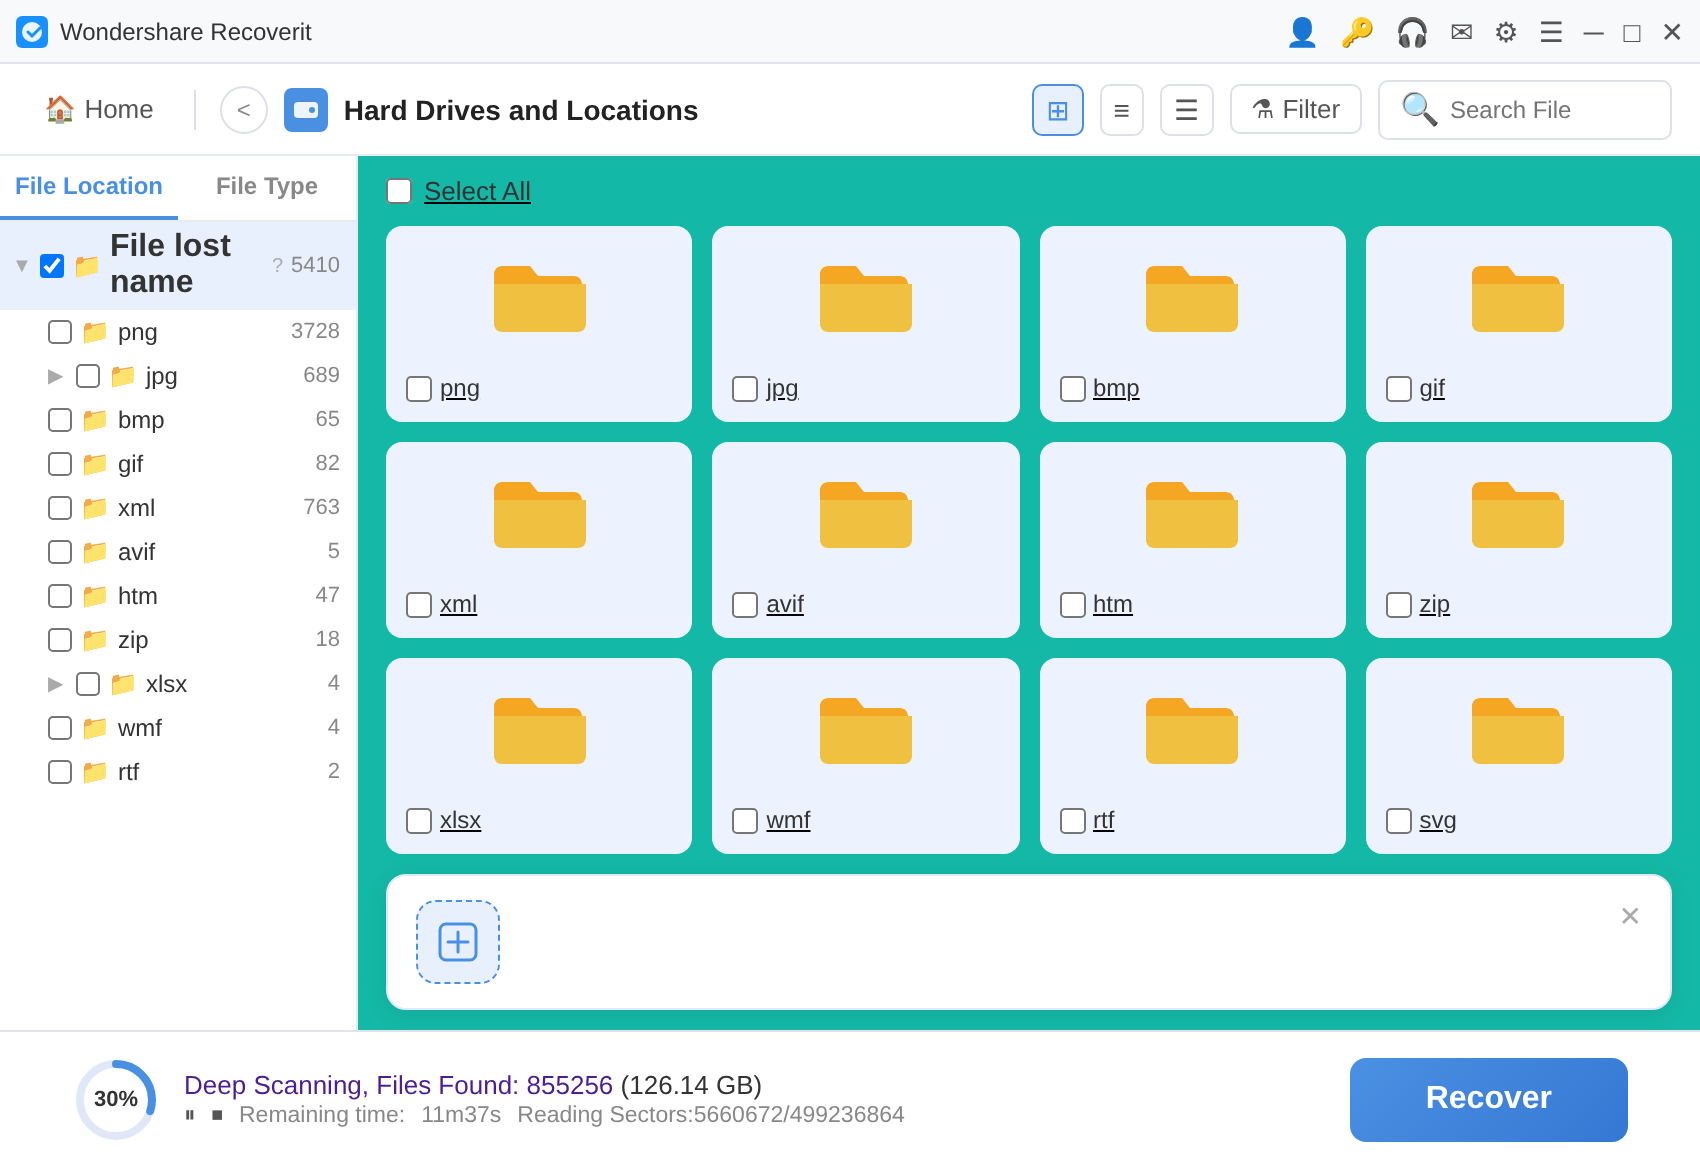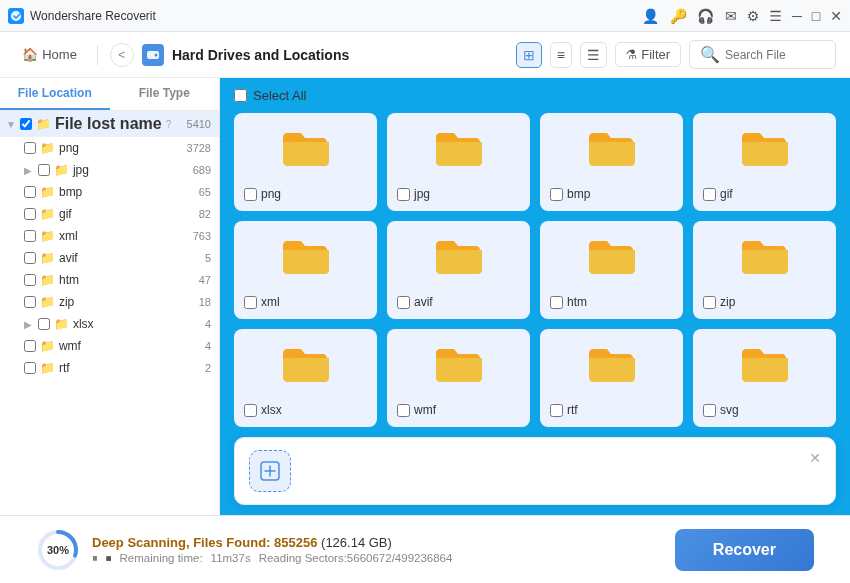--- a/index.html
+++ b/index.html
@@ -46,21 +46,21 @@
     .view-btn.active { background: #e8f0fe; border-color: #4a90e2; color: #4a90e2; }
     .filter-btn { display: flex; align-items: center; gap: 4px; padding: 4px 10px; border-radius: 5px; border: 1px solid #dde1e7; background: #fff; cursor: pointer; font-size: 13px; color: #555; }
     .search-box { display: flex; align-items: center; gap: 5px; padding: 4px 10px; border-radius: 5px; border: 1px solid #dde1e7; background: #fff; }
     .search-box input { border: none; outline: none; font-size: 12px; color: #888; width: 100px; background: transparent; }
 
     
     .main { display: flex; height: calc(583px - 32px - 46px - 68px); }
 
     
     .sidebar {
-      width: 220px;
+      width: 179px;
       background: #fff;
       border-right: 1px solid #e8ecf0;
       overflow-y: auto;
     }
     .sidebar-tabs { display: flex; border-bottom: 1px solid #e8ecf0; }
     .sidebar-tab {
       flex: 1; padding: 8px 0; text-align: center; font-size: 12px; font-weight: 600;
       cursor: pointer; border-bottom: 2px solid transparent; color: #888;
     }
     .sidebar-tab.active { color: #4a90e2; border-bottom-color: #4a90e2; }
@@ -70,24 +70,25 @@
       cursor: pointer; position: relative;
     }
     .sidebar-item.selected { background: #e8f0fe; }
     .sidebar-item .count { margin-left: auto; color: #888; font-size: 11px; }
     .sidebar-item .toggle { width: 10px; font-size: 10px; color: #aaa; flex-shrink: 0; }
     .sidebar-item-indent { padding-left: 24px; }
 
     
     .content {
       flex: 1;
-      background: #0ea5e9;
+      background: #14b8a6;
       overflow-y: auto;
       padding: 10px 14px;
       position: relative;
+      text-decoration: underline;
     }
     .select-all-row { display: flex; align-items: center; gap: 6px; margin-bottom: 10px; font-size: 13px; color: #333; }
     .grid { display: grid; grid-template-columns: repeat(4, 1fr); gap: 10px; }
     .grid-item {
       background: #edf2ff;
       border-radius: 8px;
       padding: 14px 10px 10px;
       display: flex; flex-direction: column; align-items: flex-start;
       cursor: pointer;
     }
@@ -119,21 +120,21 @@
       border-top: 1px solid #e0e4ea;
       display: flex; align-items: center;
       padding: 0 36px;
       gap: 12px;
     }
     .progress-ring { position: relative; width: 44px; height: 44px; flex-shrink: 0; }
     .progress-ring svg { transform: rotate(-90deg); }
     .progress-text { position: absolute; top: 50%; left: 50%; transform: translate(-50%, -50%); font-size: 11px; font-weight: 700; color: #333; }
     .footer-info { flex: 1; }
     .footer-main { font-size: 13px; color: #333; font-weight: 500; }
-    .footer-main span { color: #a16207; font-weight: 700; }
+    .footer-main span { color: #4c1d95; font-weight: 400; }
     .footer-sub { font-size: 11.5px; color: #888; margin-top: 2px; display: flex; align-items: center; gap: 8px; }
     .footer-sub .pause-icon { cursor: pointer; color: #555; }
     .footer-sub .stop-icon { cursor: pointer; color: #555; }
     .recover-btn {
       background: linear-gradient(135deg, #4a90e2, #3578d4);
       color: #fff;
       border: none;
       padding: 12px 38px;
       border-radius: 8px;
       font-size: 16px;

